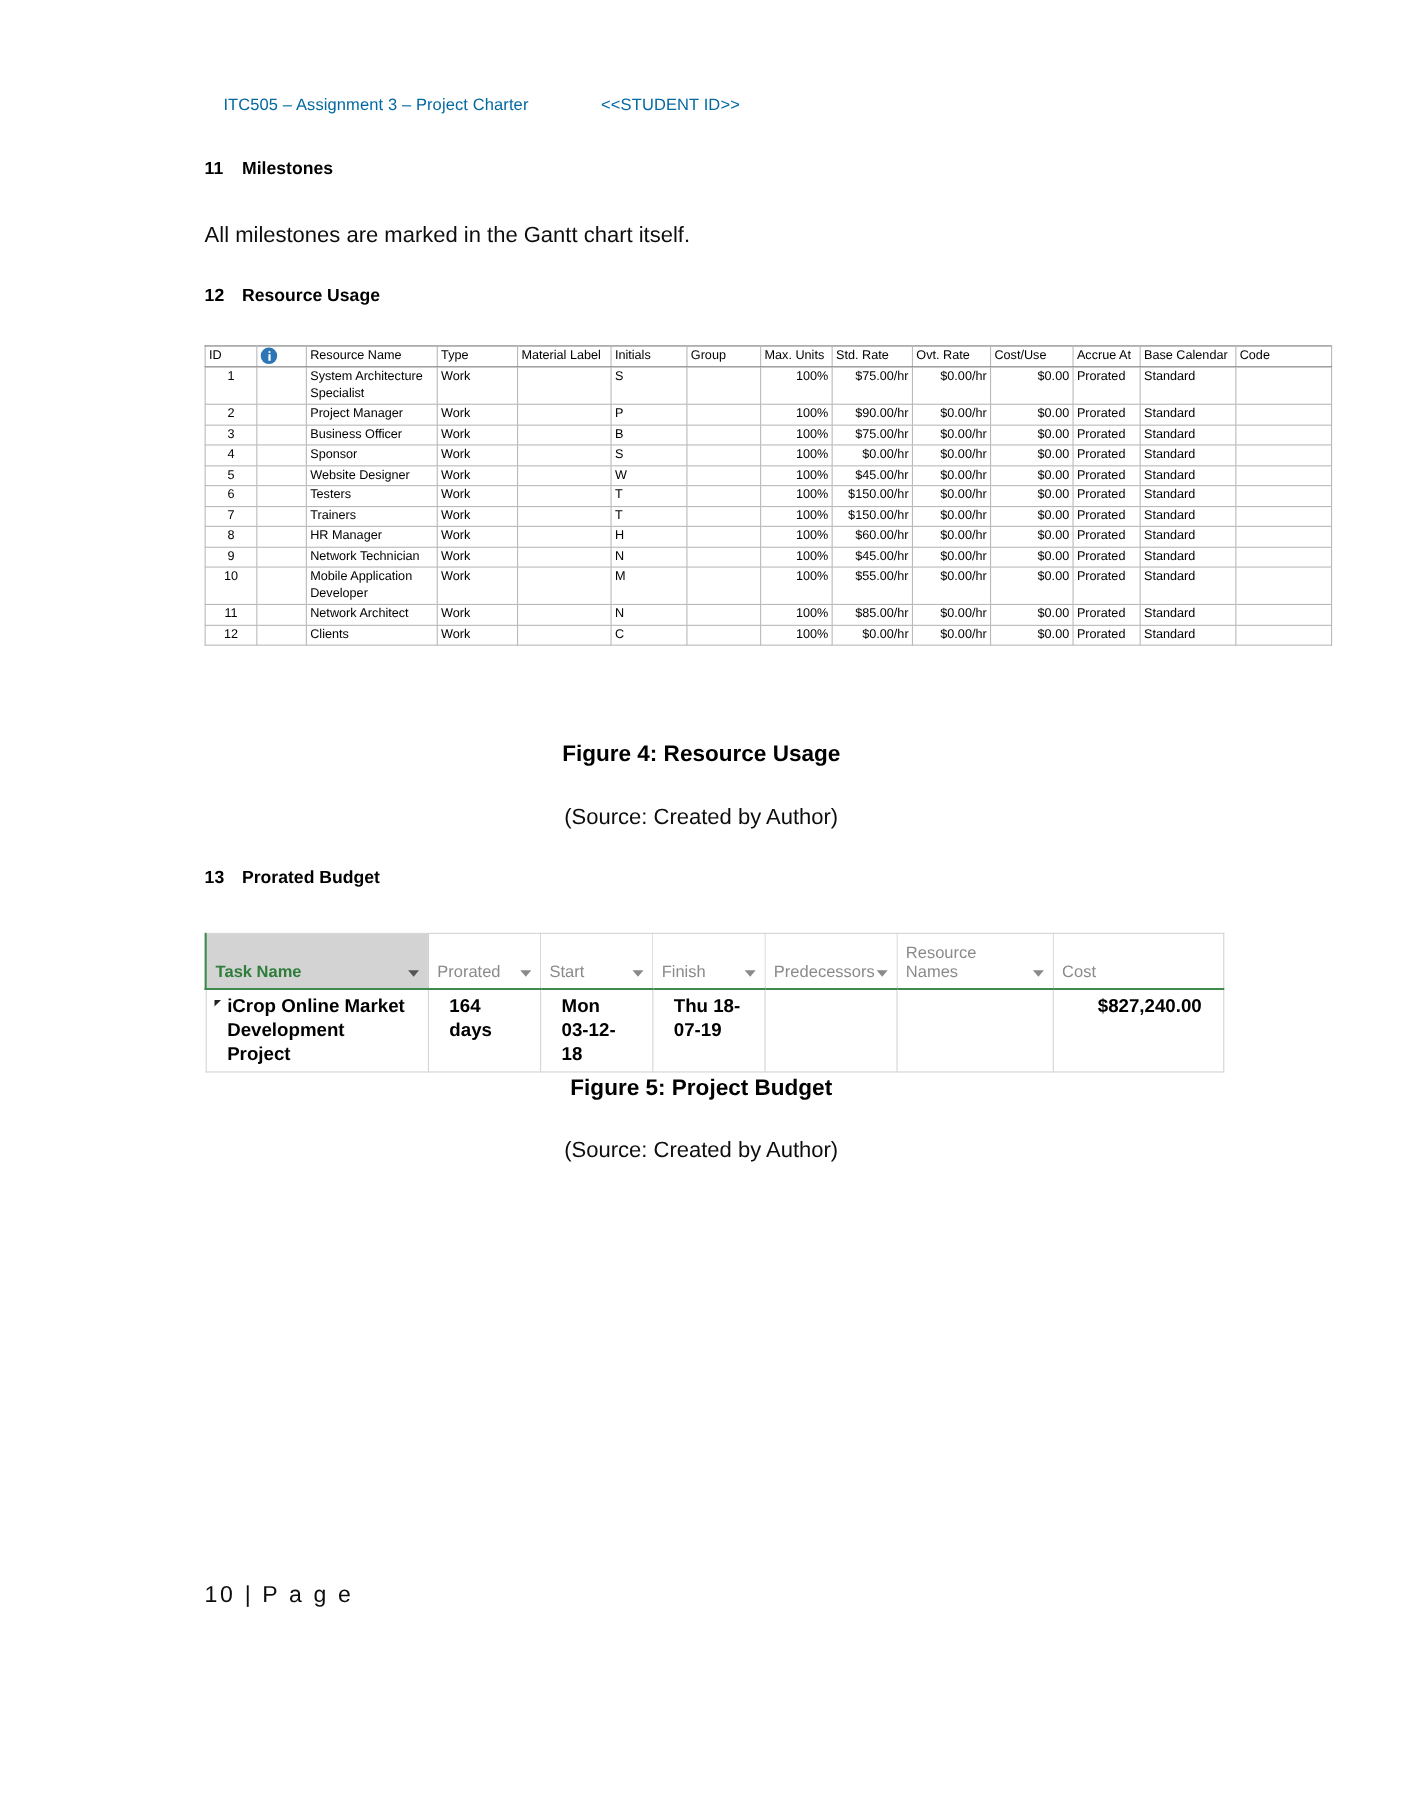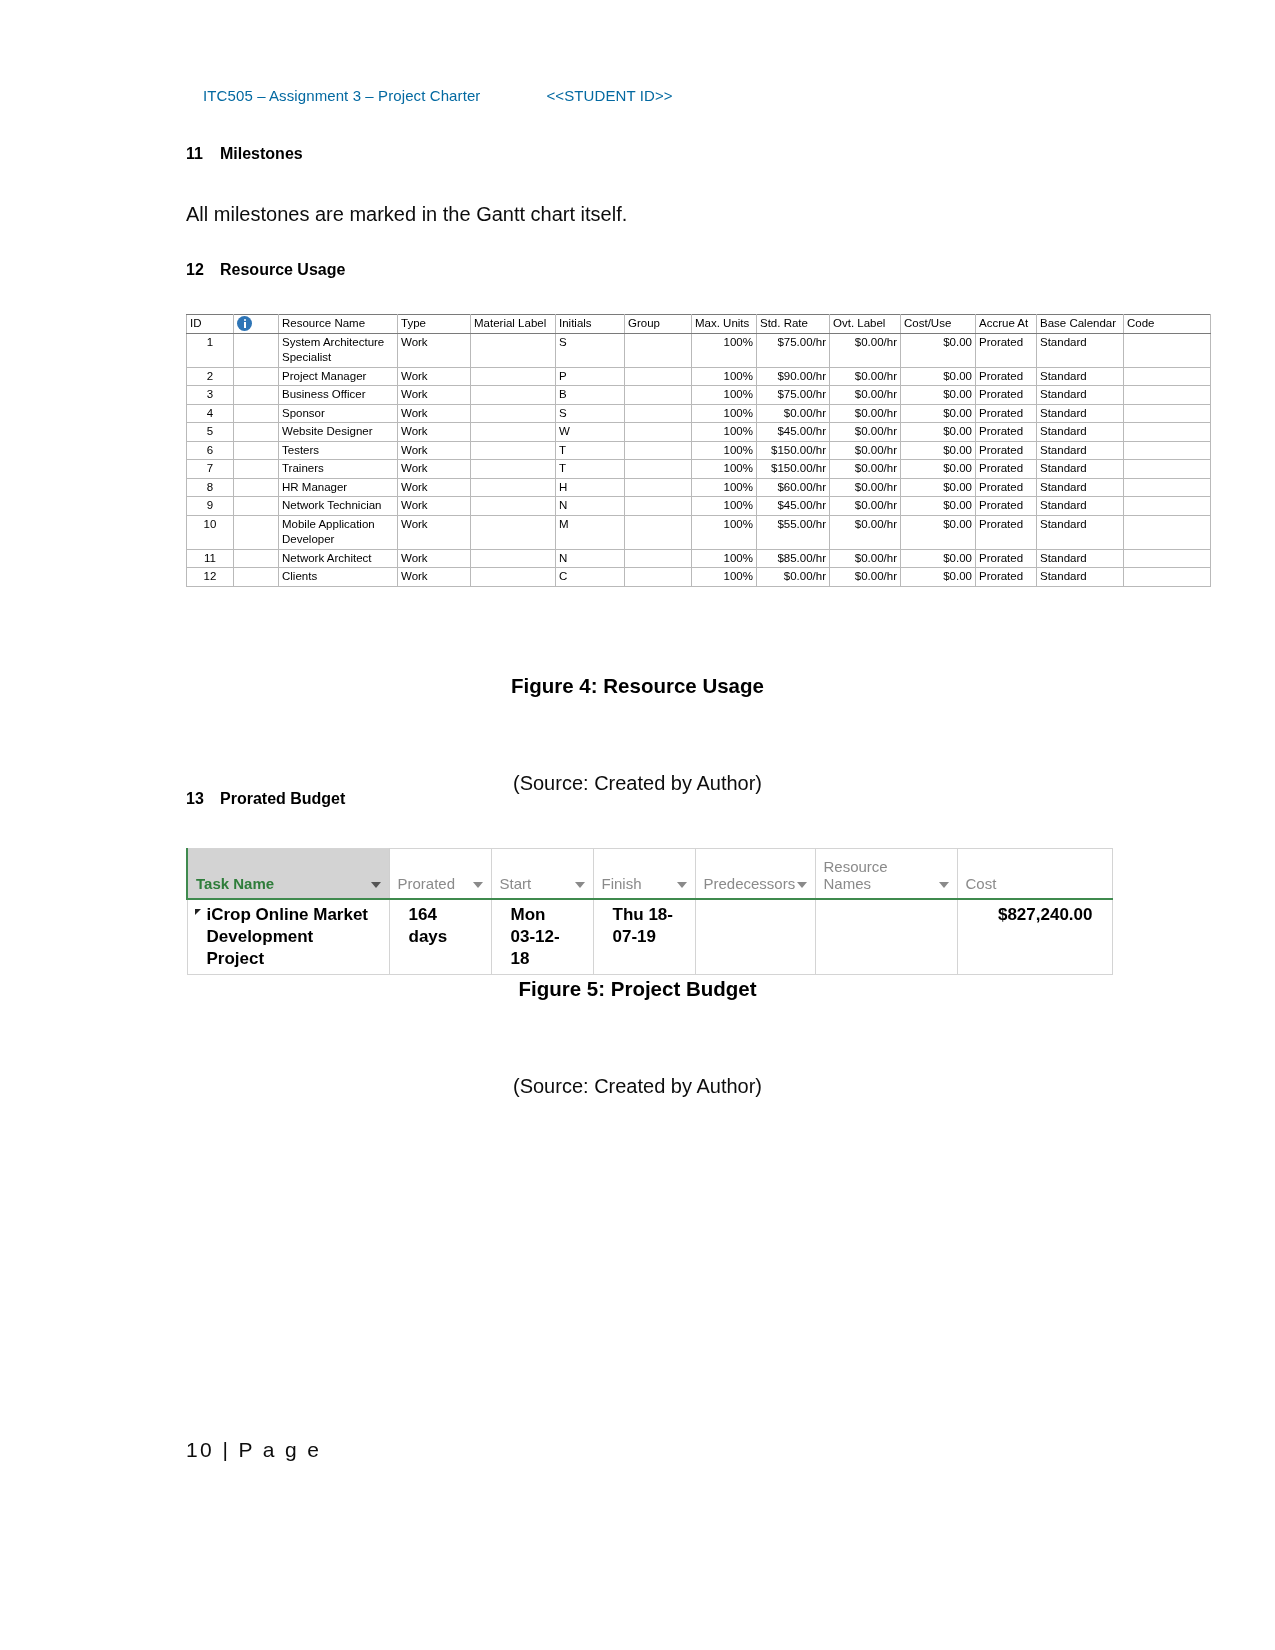--- a/index.html
+++ b/index.html
@@ -71,21 +71,20 @@
     font-size: 20.5px;
     color: #000;
   }
   .fig-source {
     position: absolute;
     width: 1275px;
     left: 0;
     text-align: center;
     font-size: 20px;
     color: #0d0d0d;
-    margin-top: 40px;
   }
   #cap-fig4 { top: 674px; }
   #src-fig4 { top: 732px; }
   #cap-fig5 { top: 977px; }
   #src-fig5 { top: 1035px; }
 
   
   .resource-table-wrap {
     position: absolute;
     left: 186px;
@@ -291,21 +290,21 @@
         <tr>
           <th class="c-id">ID</th>
           <th class="c-info"><span class="info-icon-circle"></span></th>
           <th class="c-name">Resource Name</th>
           <th class="c-type">Type</th>
           <th class="c-matlabel">Material Label</th>
           <th class="c-initials">Initials</th>
           <th class="c-group">Group</th>
           <th class="c-maxunits">Max. Units</th>
           <th class="c-stdrate">Std. Rate</th>
-          <th class="c-ovtrate">Ovt. Label</th>
+          <th class="c-ovtrate">Ovt. Rate</th>
           <th class="c-costuse">Cost/Use</th>
           <th class="c-accrue">Accrue At</th>
           <th class="c-basecal">Base Calendar</th>
           <th class="c-code">Code</th>
         </tr>
       </thead>
       <tbody>
         <tr class="tall-3">
           <td class="c-id">1</td>
           <td class="c-info"></td>

